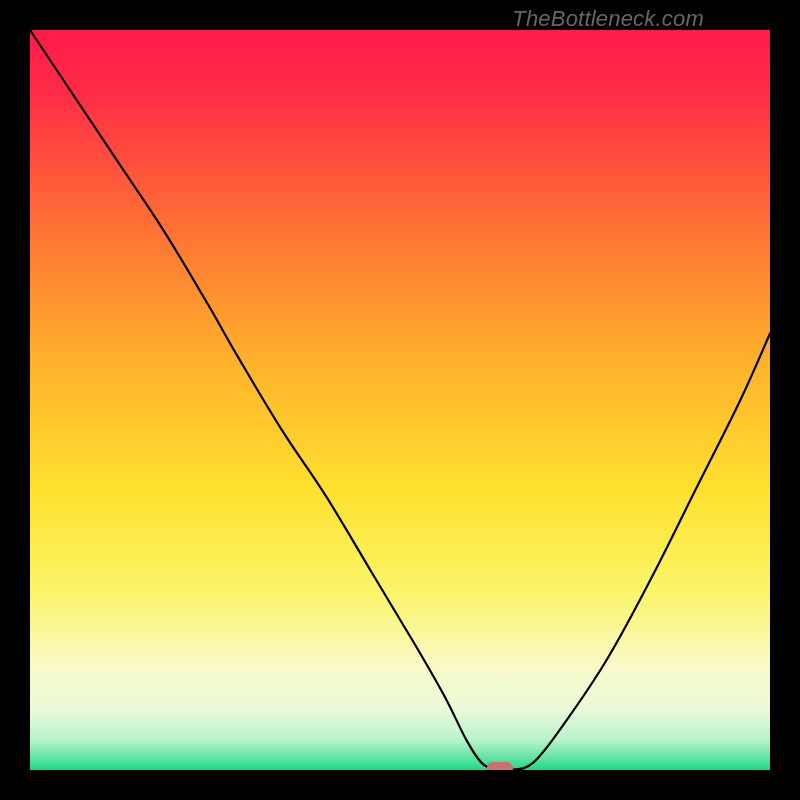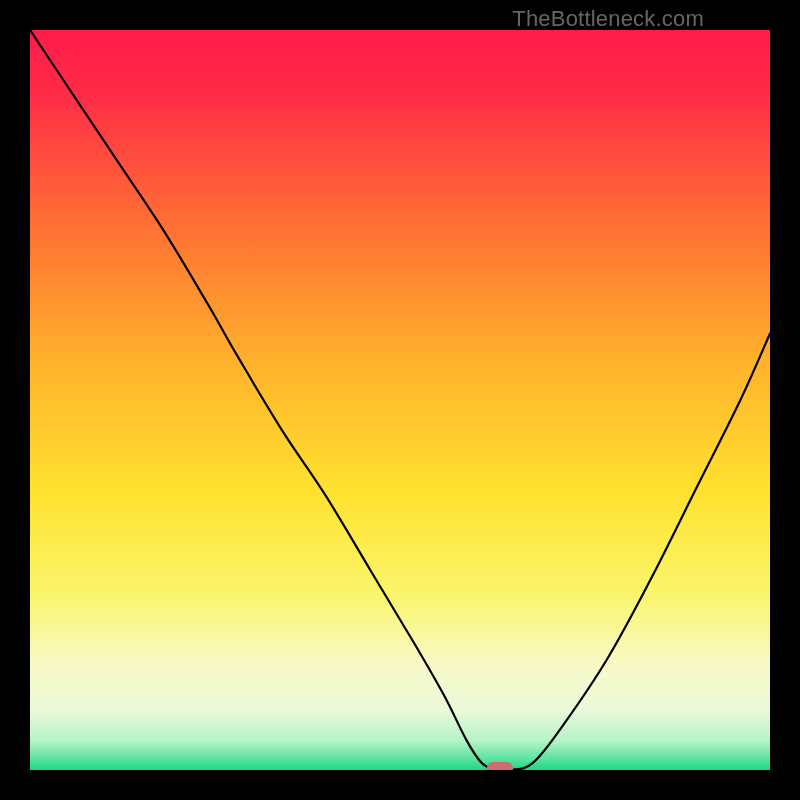--- a/index.html
+++ b/index.html
@@ -9,20 +9,21 @@
     height: 800px;
     overflow: hidden;
     background: #000;
     font-family: Arial, Helvetica, sans-serif;
   }
   .frame {
     position: relative;
     width: 716px;
     height: 800px;
     background: #000;
+    font-style: italic;
   }
   .plot-area {
     position: absolute;
     left: 30px;
     top: 30px;
     width: 740px;
     height: 740px;
     overflow: hidden;
   }
   

